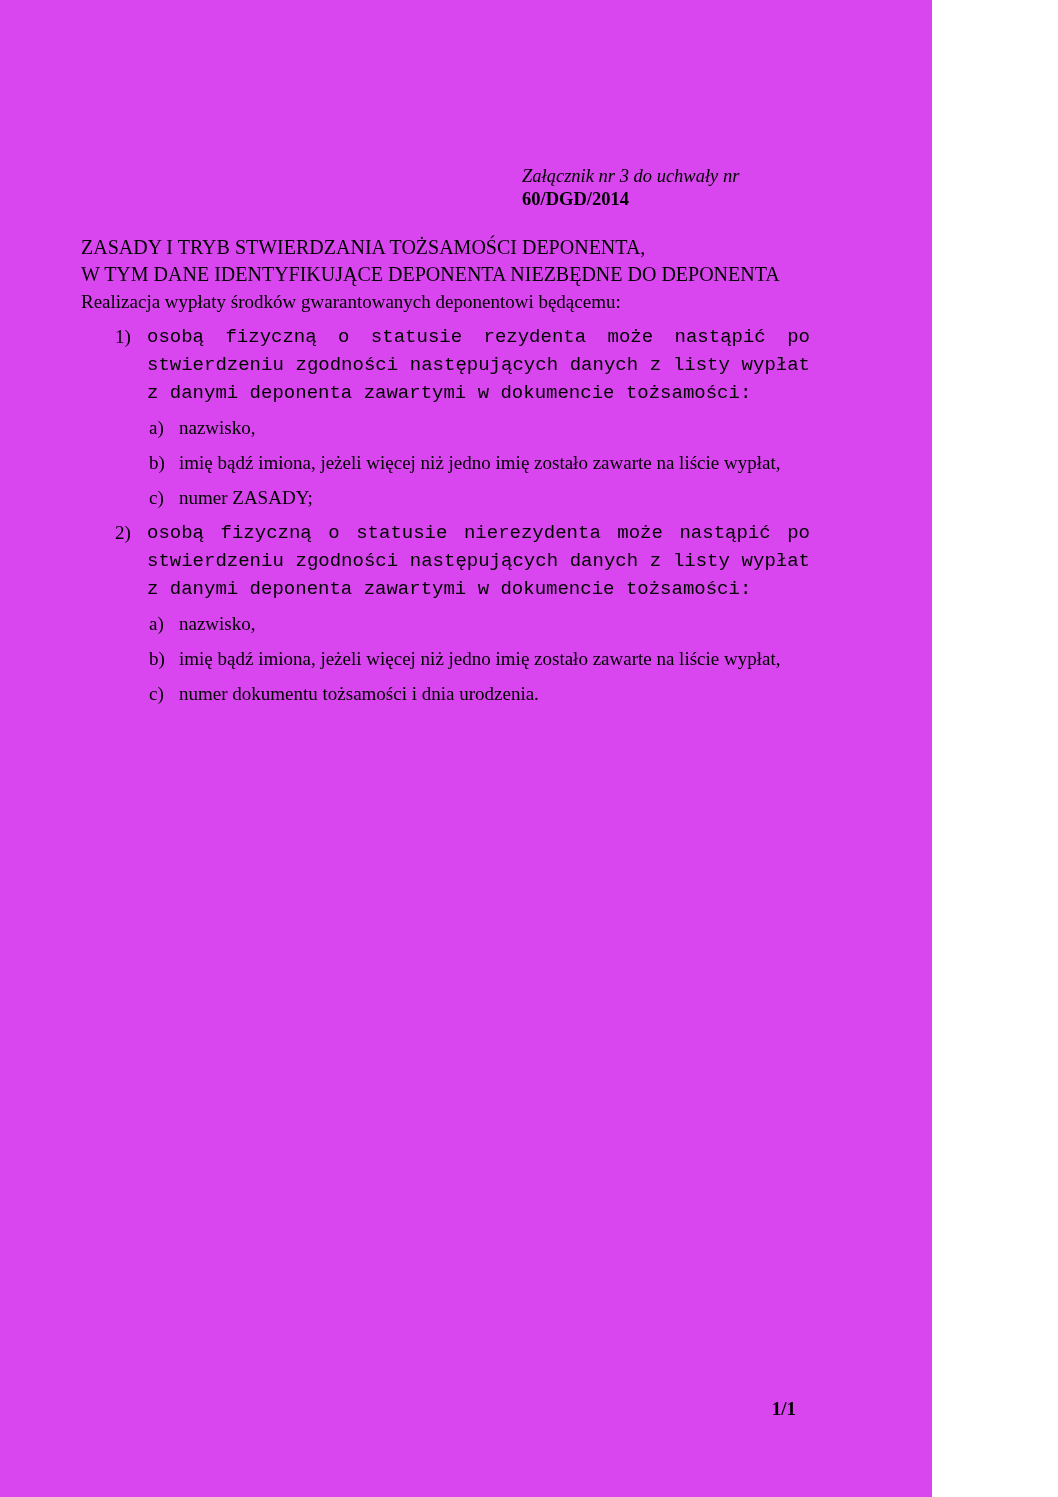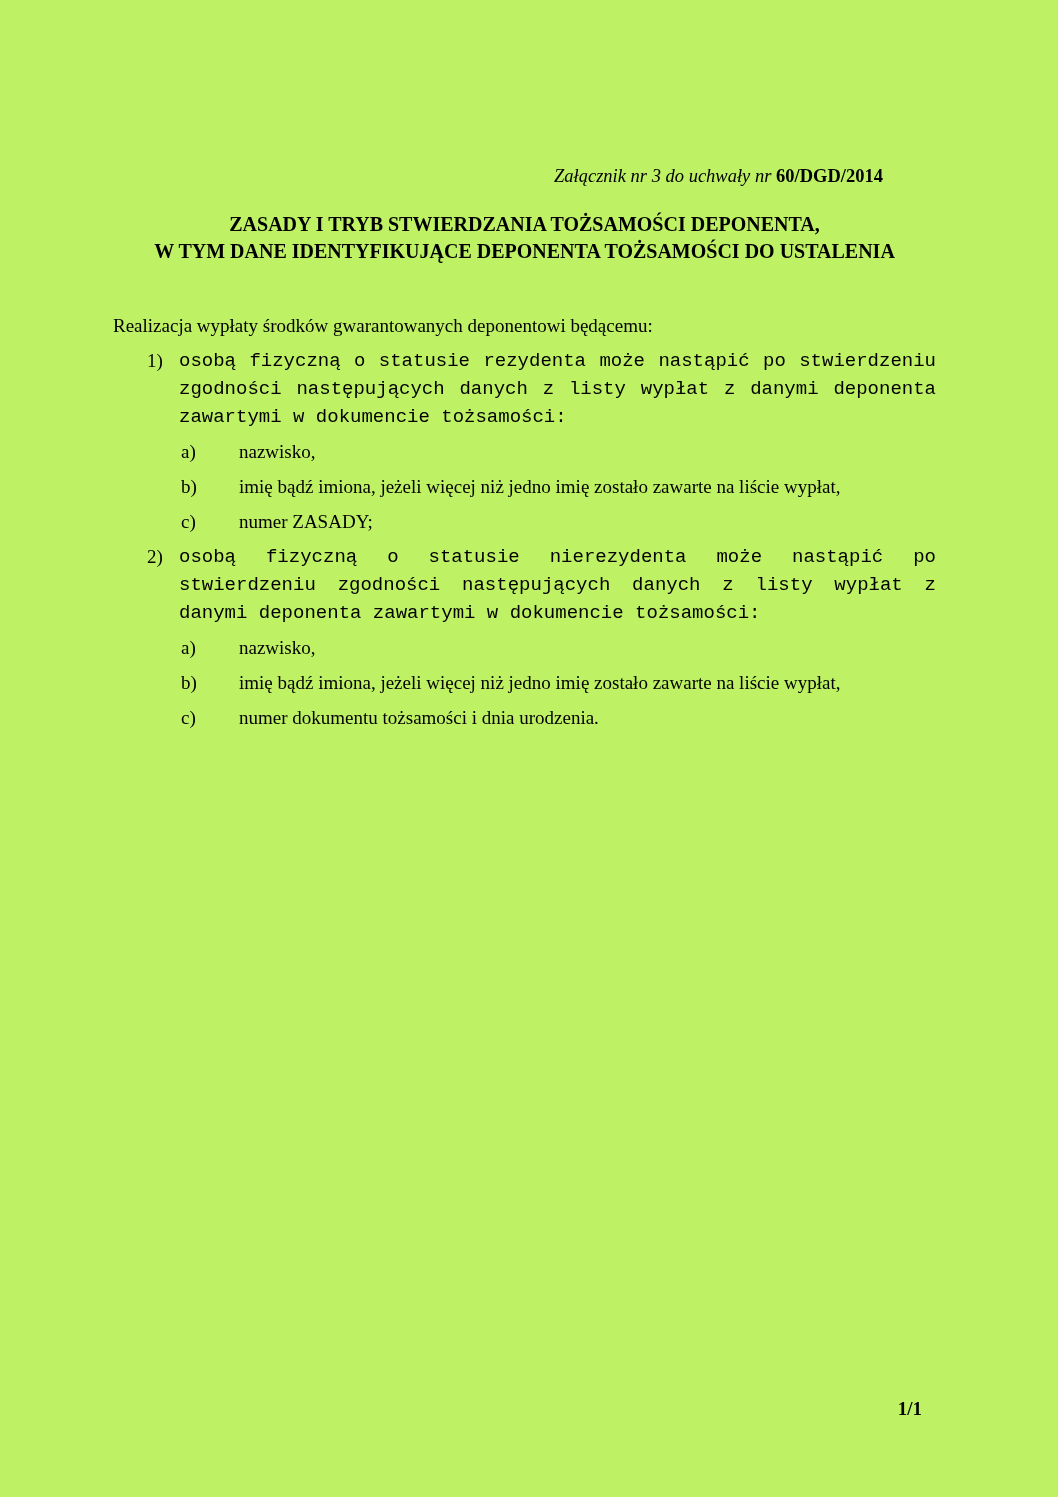--- a/index.html
+++ b/index.html
@@ -1,47 +1,45 @@
 <!DOCTYPE html>
 <html lang="pl"><head>
 <meta charset="utf-8">
 <style>
   * { margin: 0; padding: 0; box-sizing: border-box; }
   html, body { background: #ffffff; }
   .page {
     position: relative;
-    width: 1058px;
+    width: 932px;
     height: 1497px;
-    background: #bef264;
+    background: #d946ef;
     color: #000000;
     font-family: "Liberation Serif", "DejaVu Serif", serif;
     font-size: 19px;
-    padding: 0 122px 0 113px;
+    padding: 0 122px 0 81px;
     overflow: hidden;
   }
   
   .header-note {
     margin-top: 165px;
     margin-left: 441px;
     line-height: 23px;
     font-size: 18.5px;
   }
   .header-note .it { font-style: italic; }
   .header-note .bd { font-weight: bold; font-style: normal; }
   
   .doc-title {
     margin-top: 23px;
-    text-align: center;
-    font-weight: bold;
+    font-weight: normal;
     font-size: 20px;
     line-height: 27px;
   }
   
   .intro {
-    margin-top: 47px;
     line-height: 28px;
   }
   
   .item {
     display: flex;
     margin-top: 7px;
     margin-left: 34px;
   }
   .item-marker {
     flex: 0 0 32px;
@@ -59,21 +57,20 @@
     margin-top: 7px;
     margin-left: 68px;
   }
   .subitem-marker {
     flex: 0 0 30px;
     line-height: 28px;
   }
   .subitem-text {
     flex: 1 1 auto;
     line-height: 28px;
-    margin-left: 28px;
   }
   .sublist { margin-bottom: 7px; }
   
   .page-number {
     position: absolute;
     right: 136px;
     bottom: 77px;
     font-weight: bold;
     font-size: 19px;
   }
@@ -84,21 +81,21 @@
 <div class="page">
 
   <div class="header-note">
     <div>
       <span class="it">Załącznik nr 3 do uchwały nr </span><span class="bd">60/DGD/2014</span>
     </div>
   </div>
 
   <div class="doc-title">
     <div>ZASADY I TRYB STWIERDZANIA TOŻSAMOŚCI DEPONENTA,</div>
-    <div>W TYM DANE IDENTYFIKUJĄCE DEPONENTA TOŻSAMOŚCI DO USTALENIA</div>
+    <div>W TYM DANE IDENTYFIKUJĄCE DEPONENTA NIEZBĘDNE DO DEPONENTA</div>
   </div>
 
   <p class="intro">Realizacja wypłaty środków gwarantowanych deponentowi będącemu:</p>
 
   <div class="list">
 
     <div class="item">
       <div class="item-marker">1)</div>
       <div class="item-text">osobą fizyczną o statusie rezydenta może nastąpić po stwierdzeniu zgodności następujących danych z listy wypłat z danymi deponenta zawartymi w dokumencie tożsamości:</div>
     </div>

